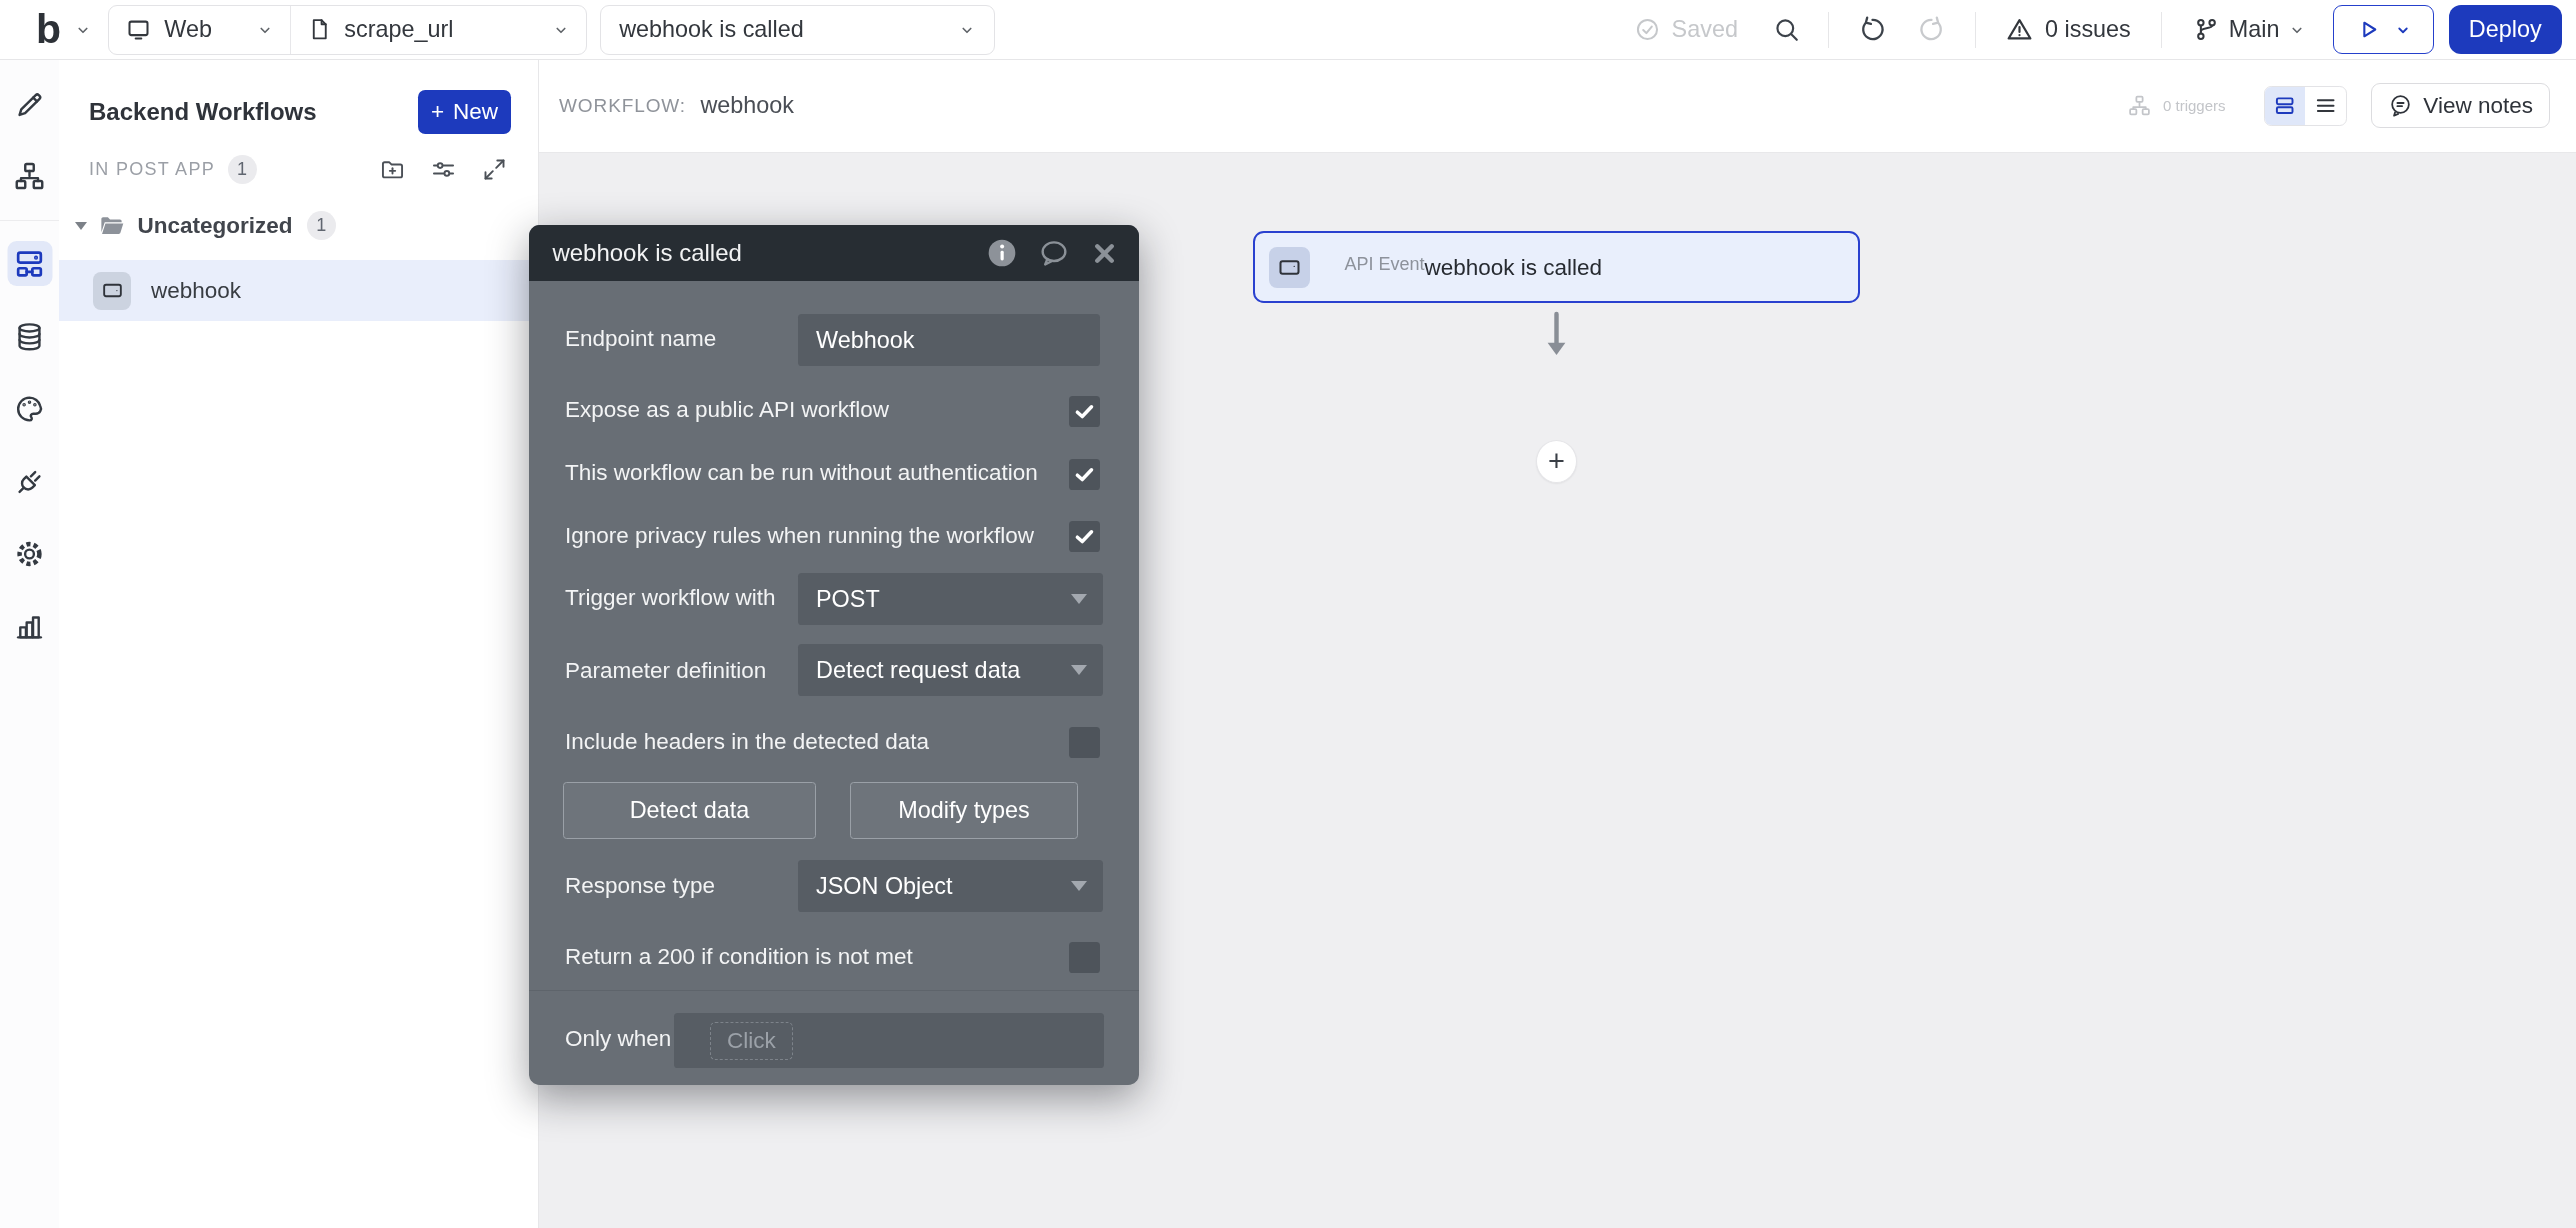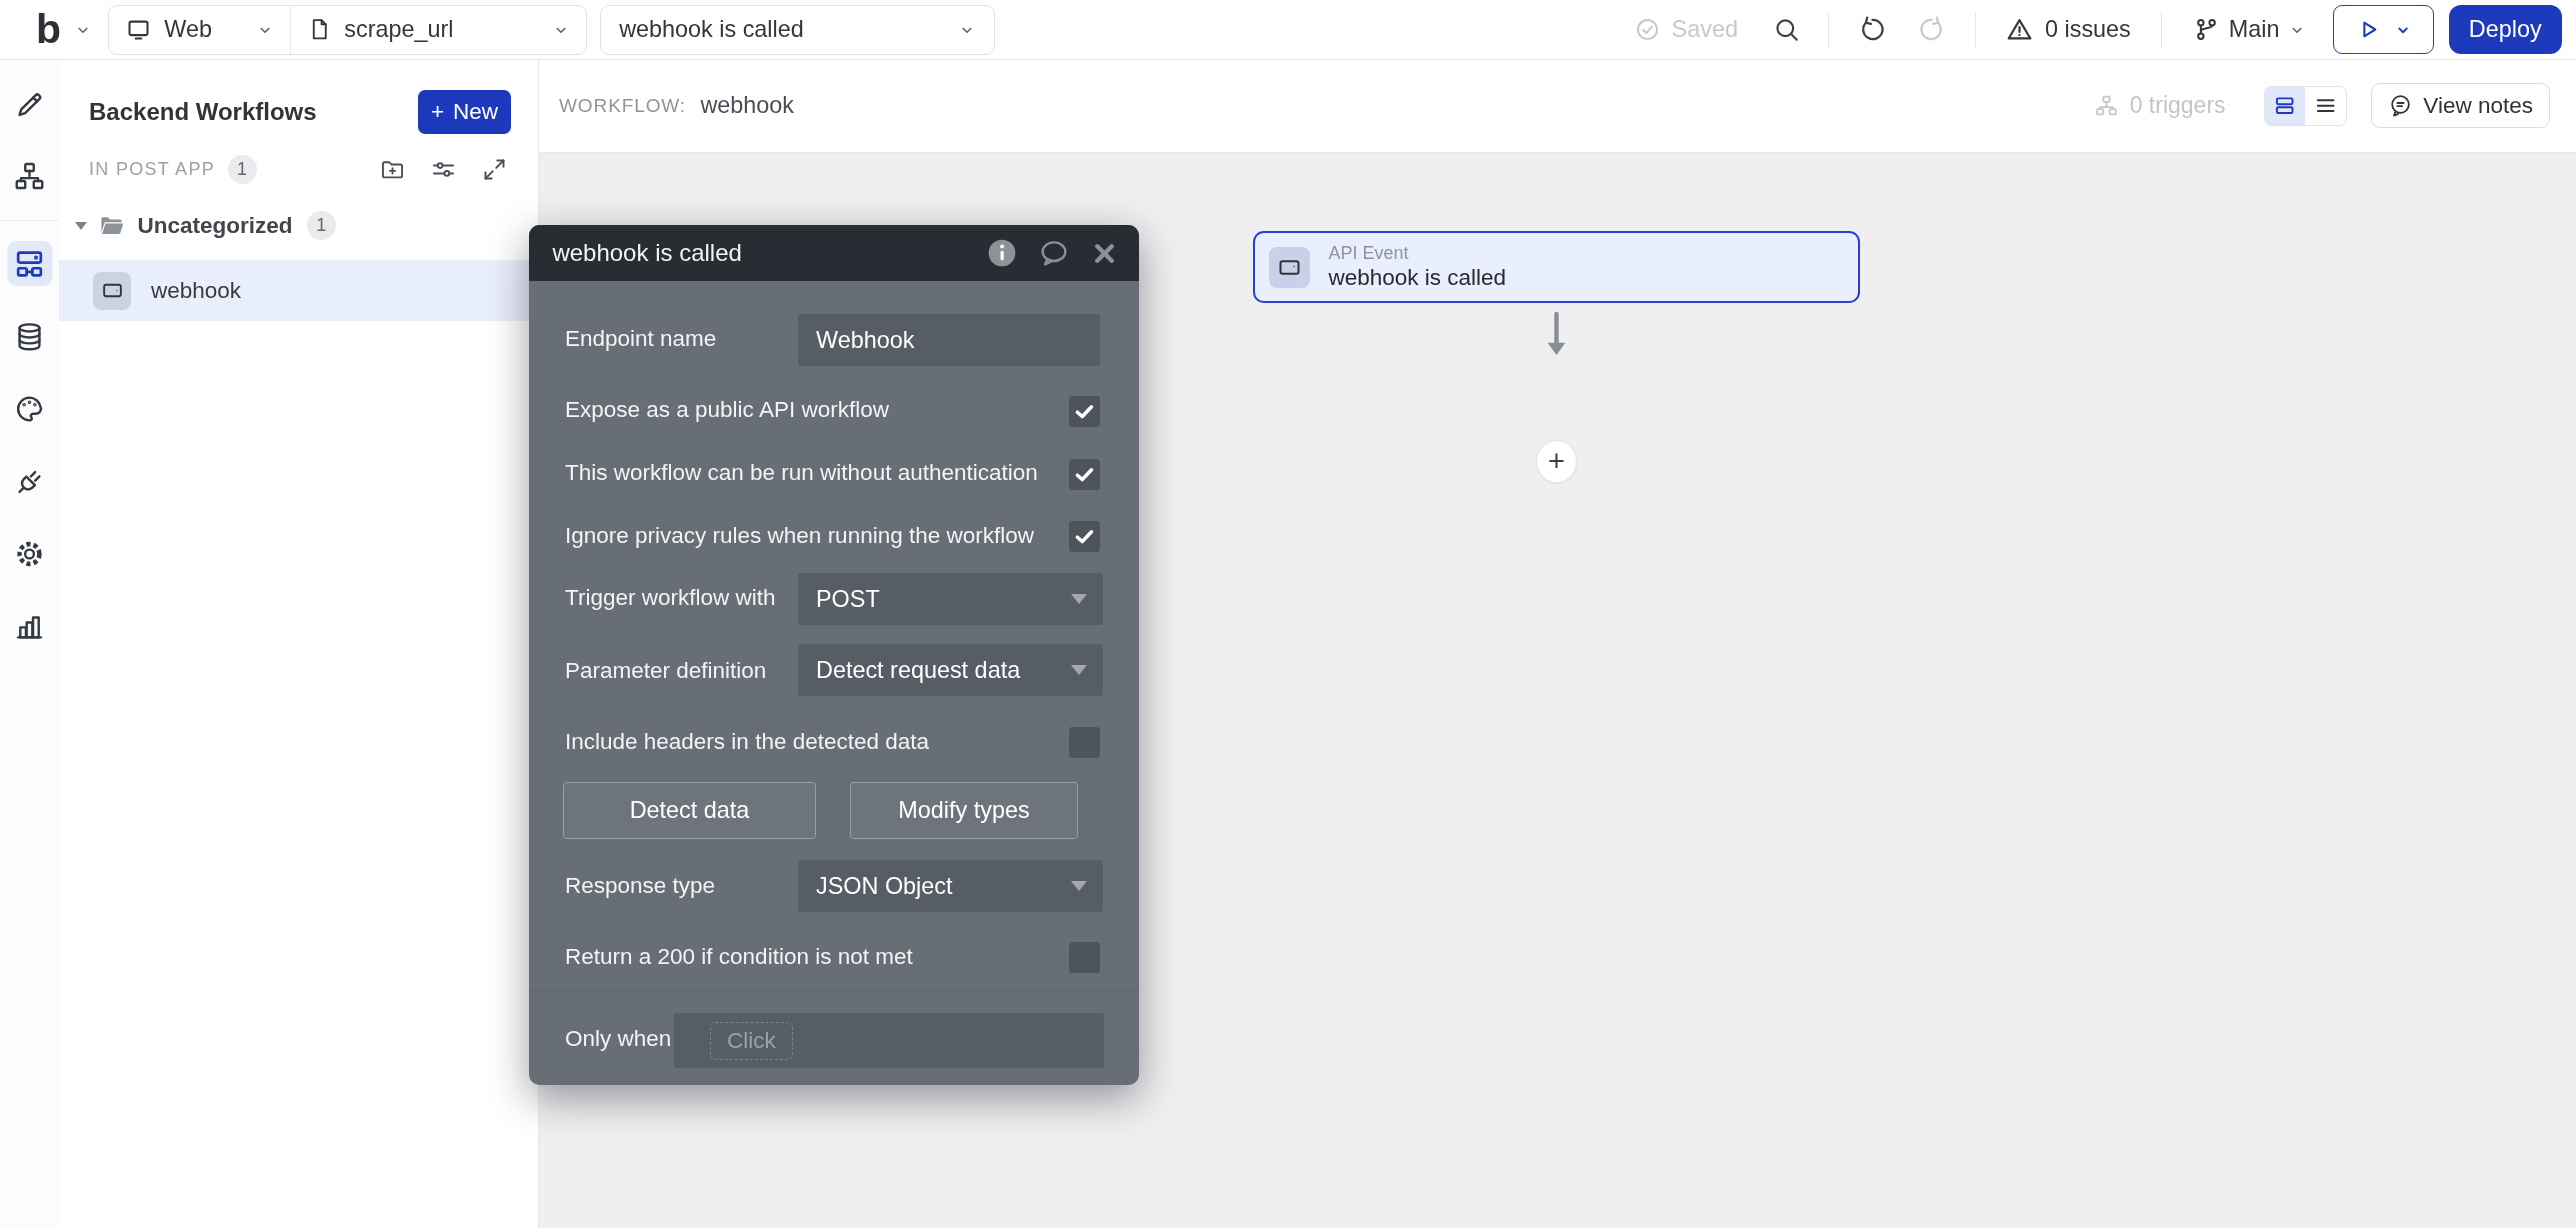--- a/index.html
+++ b/index.html
@@ -69,35 +69,35 @@
     align-items:center;justify-content:center;color:#2f333a;}
   .p-item-label{margin-left:20px;font-size:22.5px;color:#383c42;}
 
   
   .canvas{position:absolute;left:539px;top:59px;right:0;bottom:0;}
   .c-head{position:absolute;top:0;left:0;right:0;height:93px;background:#fff;
     border-bottom:0.9px solid #e8e8ea;display:flex;align-items:center;}
   .c-wf-label{margin-left:20px;font-size:19px;letter-spacing:0.9px;color:#8f939a;}
   .c-wf-name{margin-left:14.4px;font-size:23.4px;color:#4a4e55;}
   .c-right{margin-left:auto;margin-right:26px;display:flex;align-items:center;}
-  .c-triggers{display:flex;align-items:center;gap:10.8px;color:#c3c5c9;font-size:23px;}
+  .c-triggers{display:flex;align-items:center;gap:10.8px;color:#c3c5c9;font-size:15px;}
   .c-toggle{margin-left:38px;width:83px;height:40px;background:#fff;border:0.9px solid #e3e3e6;
     border-radius:7.2px;display:flex;overflow:hidden;box-sizing:border-box;}
   .c-toggle-seg{flex:1;display:flex;align-items:center;justify-content:center;color:#32363c;}
   .c-toggle-seg.active{background:#dfe7f9;color:var(--accent,#1d3abd);}
   .btn-notes{margin-left:24px;height:45px;padding:0 16px;background:#fff;border:0.9px solid #dcdcdf;
     border-radius:9px;display:flex;align-items:center;gap:10.8px;font-size:22.5px;color:#2f333a;box-sizing:border-box;}
 
   .event-card{position:absolute;left:714px;top:172px;width:607px;height:72px;background:#e9effc;
     border:2.7px solid #2940cf;border-radius:10.8px;box-sizing:border-box;display:flex;align-items:center;}
   .step-card{position:absolute;left:718px;top:302px;width:600px;height:69px;background:#fff;
     border-radius:10.8px;box-shadow:0 0.9px 2.7px rgba(0,0,0,.08);display:flex;align-items:center;}
   .card-chip{width:41px;height:41px;border-radius:8px;background:#c7d1e8;margin-left:14.4px;
     display:flex;align-items:center;justify-content:center;color:#2f333a;}
-  .card-text{margin-left:18px;display:flex;flex-direction:column;justify-content:center;}
+  .card-text{margin-left:34px;display:flex;flex-direction:row;justify-content:center;}
   .card-kind{font-size:18px;color:#8d929b;line-height:1.15;}
   .card-title{font-size:22.5px;color:#272b31;line-height:1.2;}
   .flow-arrow{position:absolute;left:997px;top:251px;color:#898e96;}
   .btn-add{position:absolute;left:997px;top:381px;width:41px;height:43px;border-radius:50%;
     background:#fff;border:0.9px solid #e5e5e8;box-shadow:0 0.9px 1.8px rgba(0,0,0,.06);
     display:flex;align-items:center;justify-content:center;font-size:29px;font-weight:300;color:#3a3f46;box-sizing:border-box;}
 
   
   .modal{position:absolute;left:529px;top:225px;width:610px;height:860px;border-radius:10.8px;
     background:var(--modal_body,#686e75);box-shadow:0 12.6px 40px rgba(18,22,28,.42);z-index:50;overflow:hidden;}

